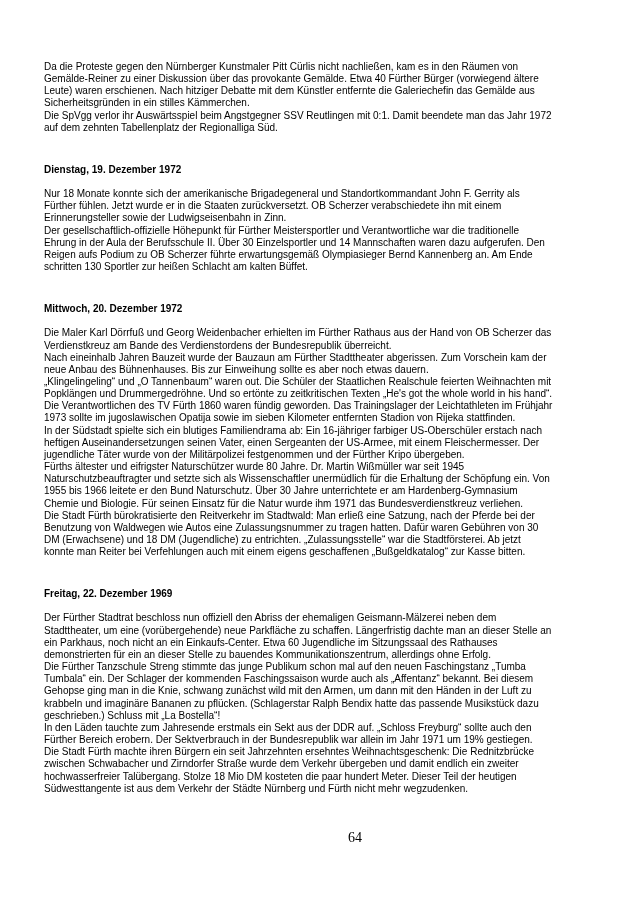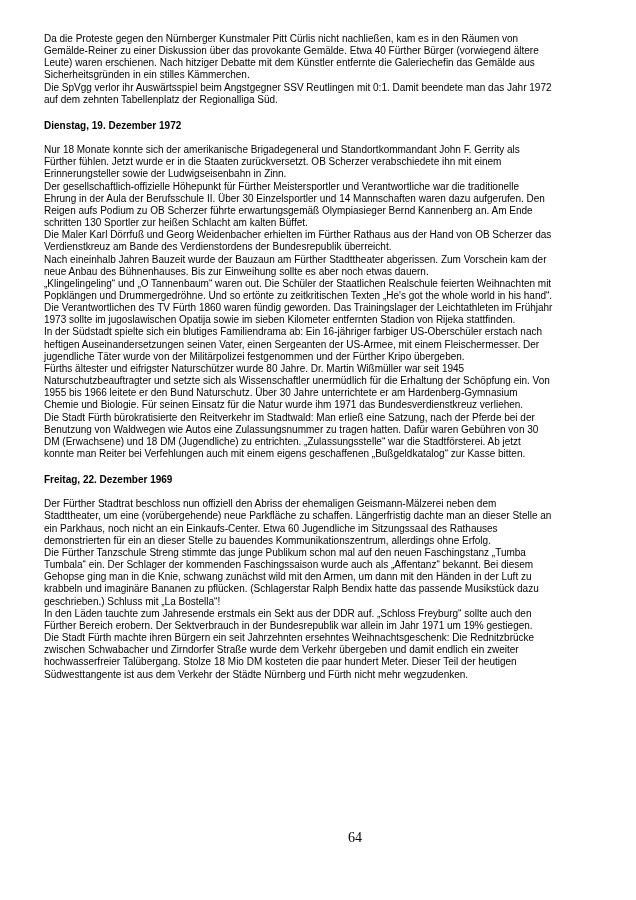--- a/index.html
+++ b/index.html
@@ -10,37 +10,37 @@
   body {
     position: relative;
     width: 636px;
     height: 900px;
     color: #000000;
     overflow: hidden;
   }
   .page-content {
     position: absolute;
     left: 44px;
-    top: 33px;
+    top: 61px;
     width: 586px;
     font-family: "Liberation Sans", sans-serif;
     font-size: 10px;
     line-height: 12.15px;
     color: #000000;
   }
   .para {
     margin: 0;
     white-space: pre-wrap;
   }
   .heading {
     font-family: "Liberation Sans", sans-serif;
     font-size: 10px;
     font-weight: bold;
     line-height: 12.15px;
-    margin: 14px 0 12px 0;
+    margin: 30px 0 12px 0;
     white-space: pre-wrap;
   }
   .page-footer {
     position: absolute;
     left: 0;
     top: 830px;
     width: 636px;
     text-align: center;
     font-family: "Liberation Serif", serif;
     font-size: 14px;
@@ -67,20 +67,21 @@
     <p class="para">Nur 18 Monate konnte sich der amerikanische Brigadegeneral und Standortkommandant John F. Gerrity als
 Fürther fühlen. Jetzt wurde er in die Staaten zurückversetzt. OB Scherzer verabschiedete ihn mit einem
 Erinnerungsteller sowie der Ludwigseisenbahn in Zinn.
 Der gesellschaftlich-offizielle Höhepunkt für Fürther Meistersportler und Verantwortliche war die traditionelle
 Ehrung in der Aula der Berufsschule II. Über 30 Einzelsportler und 14 Mannschaften waren dazu aufgerufen. Den
 Reigen aufs Podium zu OB Scherzer führte erwartungsgemäß Olympiasieger Bernd Kannenberg an. Am Ende
 schritten 130 Sportler zur heißen Schlacht am kalten Büffet.</p>
   </div>
 
   <div class="section">
+    <div class="heading">Mittwoch, 20. Dezember 1972</div>
     <p class="para">Die Maler Karl Dörrfuß und Georg Weidenbacher erhielten im Fürther Rathaus aus der Hand von OB Scherzer das
 Verdienstkreuz am Bande des Verdienstordens der Bundesrepublik überreicht.
 Nach eineinhalb Jahren Bauzeit wurde der Bauzaun am Fürther Stadttheater abgerissen. Zum Vorschein kam der
 neue Anbau des Bühnenhauses. Bis zur Einweihung sollte es aber noch etwas dauern.
 „Klingelingeling“ und „O Tannenbaum“ waren out. Die Schüler der Staatlichen Realschule feierten Weihnachten mit
 Popklängen und Drummergedröhne. Und so ertönte zu zeitkritischen Texten „He's got the whole world in his hand“.
 Die Verantwortlichen des TV Fürth 1860 waren fündig geworden. Das Trainingslager der Leichtathleten im Frühjahr
 1973 sollte im jugoslawischen Opatija sowie im sieben Kilometer entfernten Stadion von Rijeka stattfinden.</p>
   </div>
 

